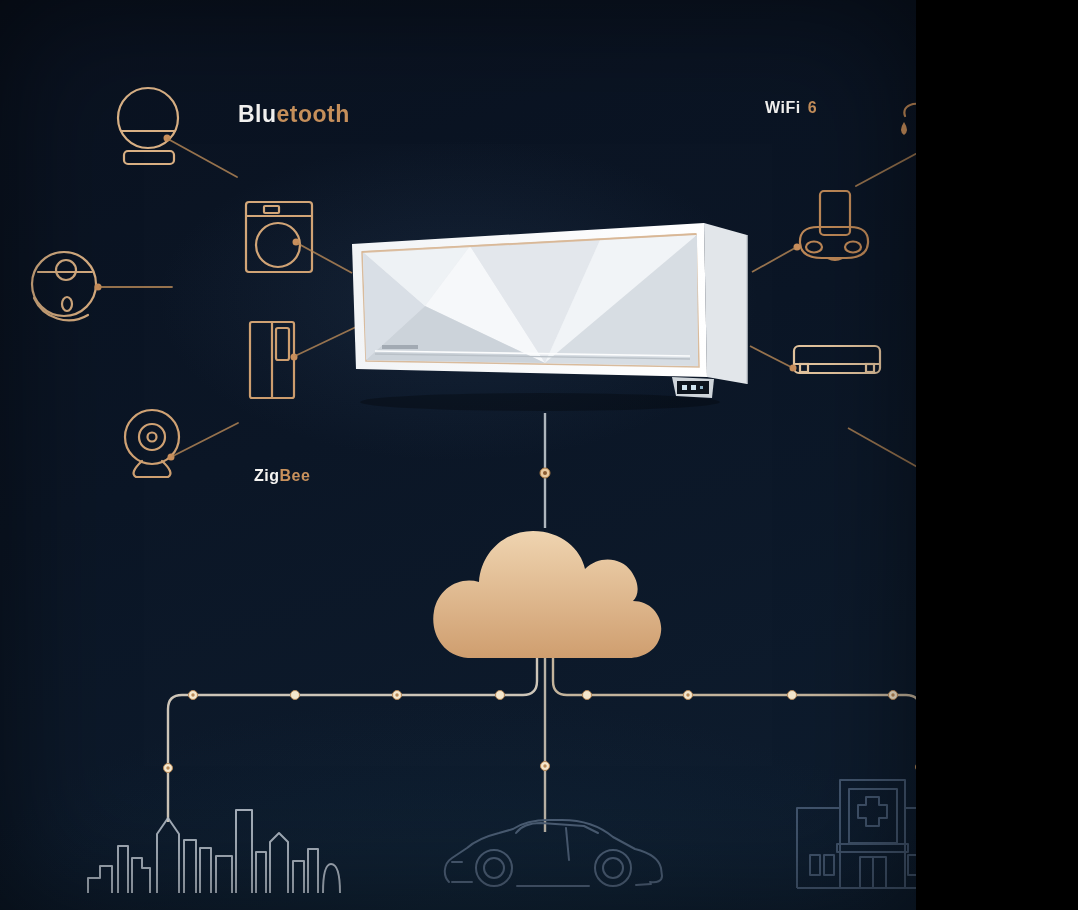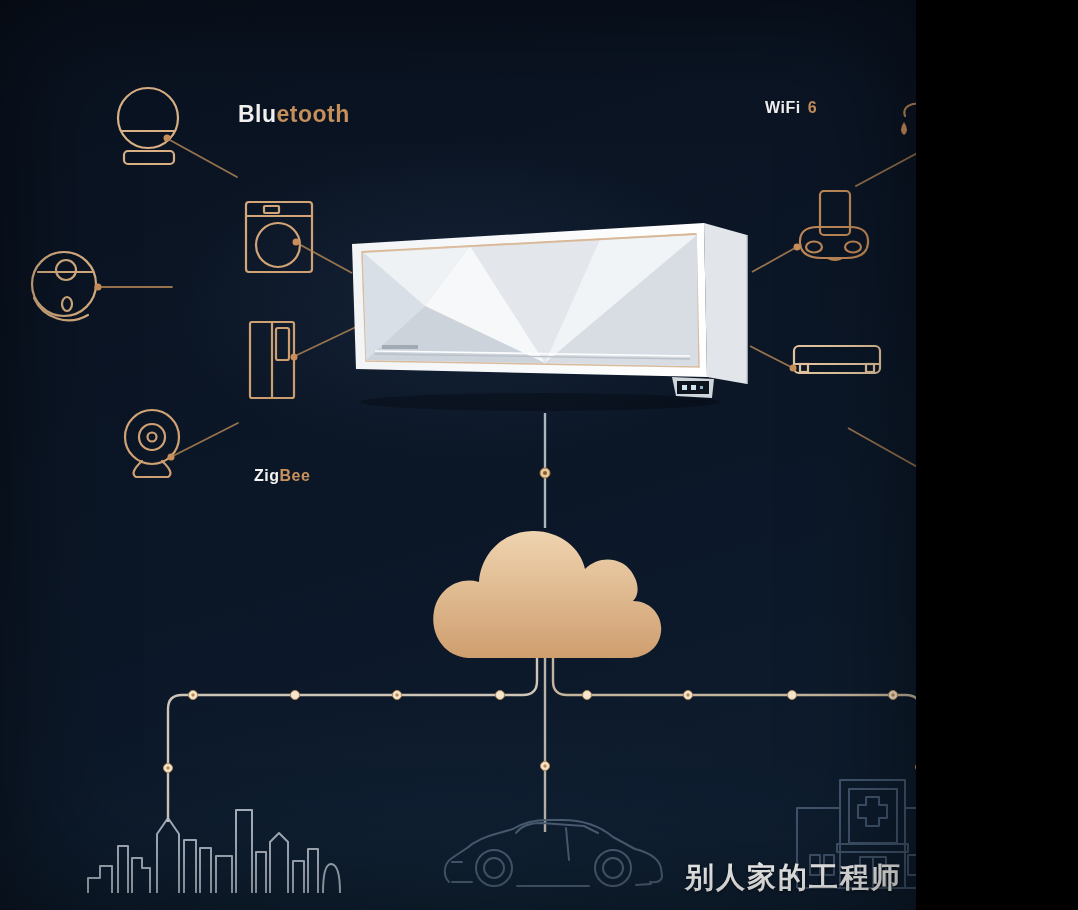--- a/index.html
+++ b/index.html
@@ -256,15 +256,14 @@
 </div>
 
 <div class="label" id="label-wifi" style="left:765px;top:99px;">
   <span class="w">WiFi</span><span class="a gap">6</span>
 </div>
 
 <div class="label" id="label-zigbee" style="left:254px;top:467px;">
   <span class="w">Zig</span><span class="a">Bee</span>
 </div>
 
-<div id="watermark">别人家的工程师</div>
 
 </div>
 
 </body></html>

